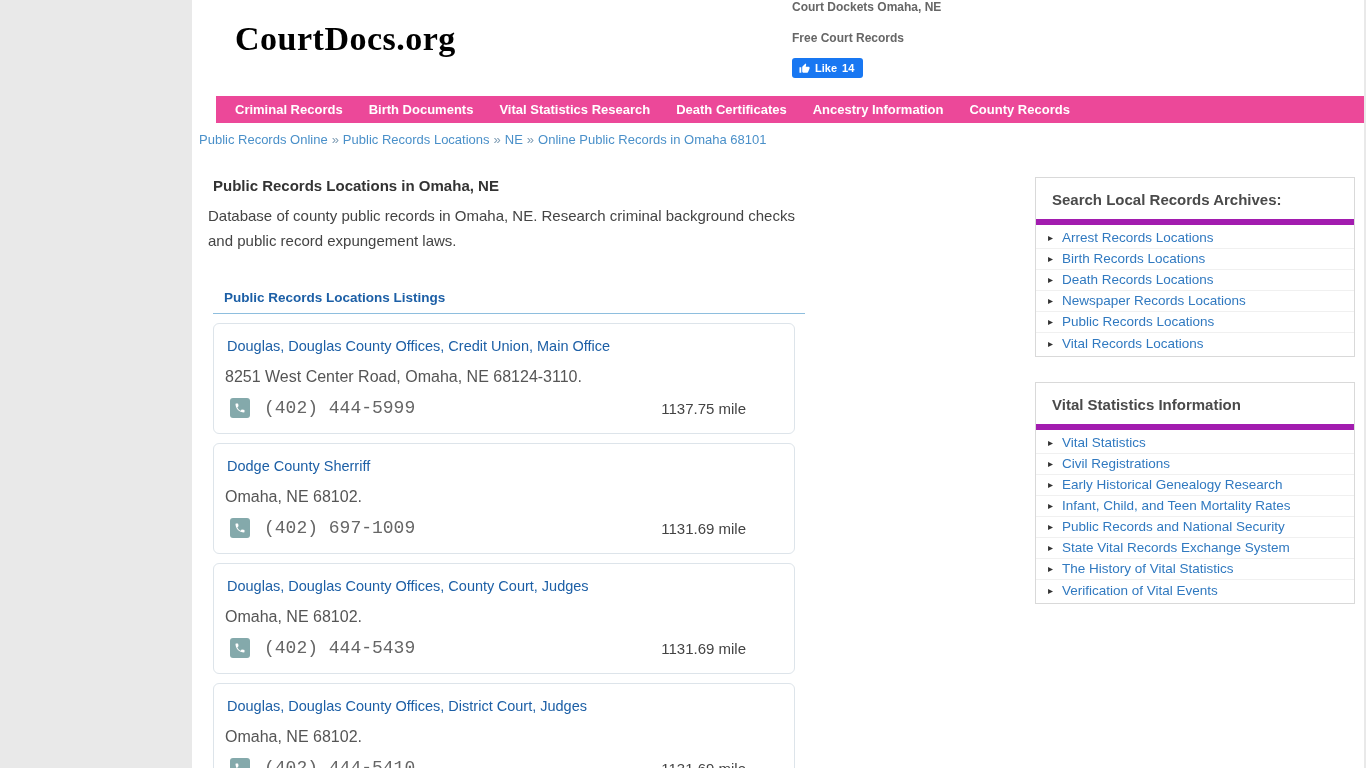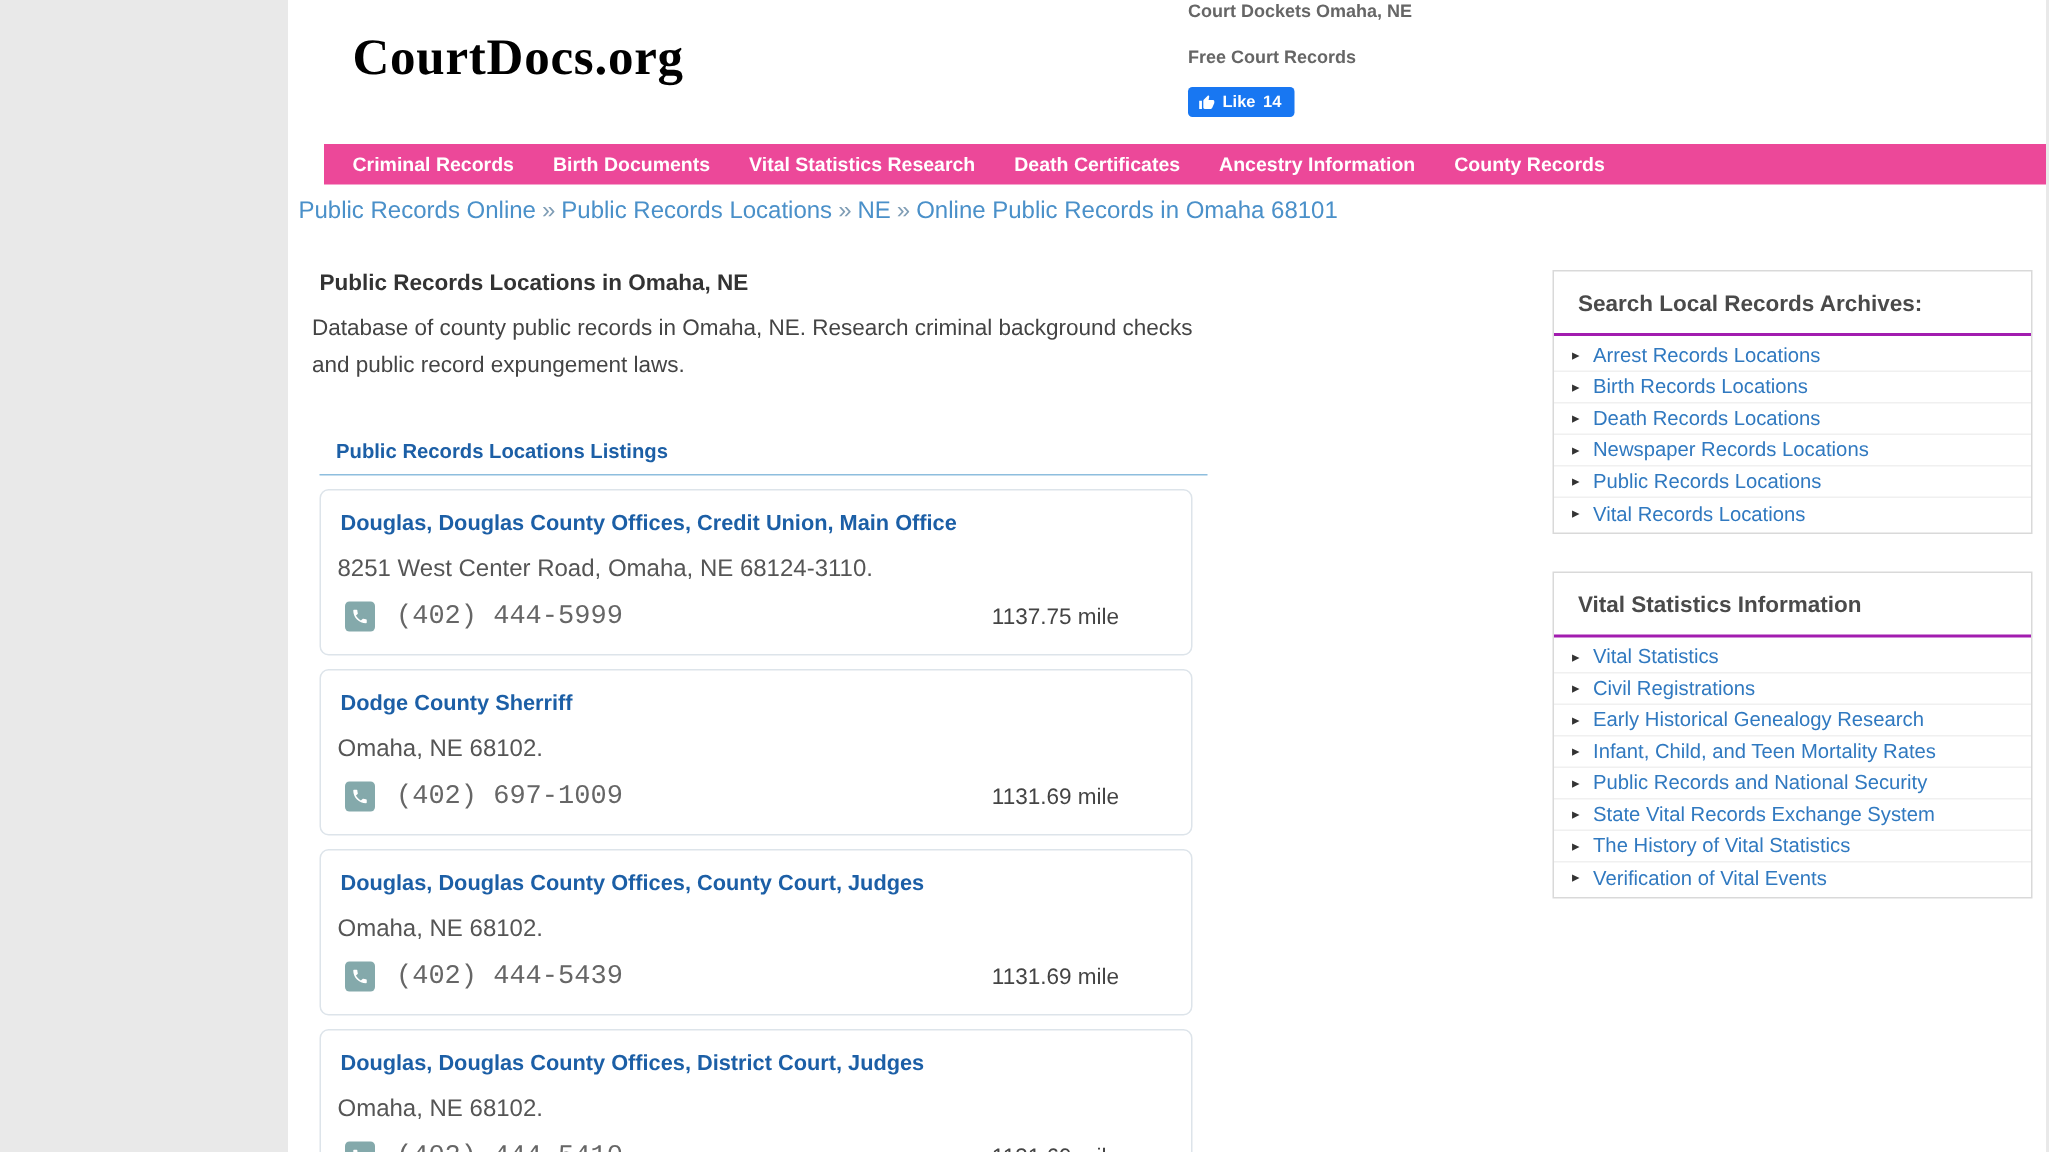--- a/index.html
+++ b/index.html
@@ -18,48 +18,48 @@
   .header-right .hr-line { font-size: 12px; font-weight: bold; color: #666; }
   .header-right .hr-line + .hr-line { margin-top: 17px; }
   .like-btn { margin-top: 13px; display: inline-flex; align-items: center; gap: 5px; background: #1877f2; color: #fff; font-size: 11px; font-weight: bold; padding: 4px 9px 4px 7px; border-radius: 3px; border: none; cursor: pointer; text-align: center; }
   .like-btn svg { width: 11px; height: 11px; fill: #fff; }
 
   
   .nav { height: 27px; background: #ec4899; display: flex; align-items: center; padding-left: 6px; margin-left: 24px; }
   .nav a { color: #fff; font-size: 13px; font-weight: bold; padding: 0 13px; white-space: nowrap; }
 
   
-  .breadcrumb { padding: 9px 0 8px 7px; font-size: 16px; }
+  .breadcrumb { padding: 9px 0 8px 7px; font-size: 13px; }
   .breadcrumb a { color: #4a90c9; }
   .breadcrumb .sep { color: #7f9db5; margin: 0 4px; }
 
   
   .main { display: flex; align-items: flex-start; }
   .left-col { width: 620px; padding-left: 16px; }
   .page-title { margin: 22px 0 0 5px; font-size: 15px; font-weight: bold; color: #333; }
   .page-desc { margin-top: 9px; font-size: 15px; color: #444; line-height: 25px; width: 604px; }
 
   .listings { margin-top: 37px; }
   .listings-title { margin-left: 5px; width: 592px; padding: 0 0 8px 11px; border-bottom: 1px solid #8ebede; color: #1c5fa6; font-size: 13.5px; font-weight: bold; }
   .cards { margin-left: 5px; }
   .card { width: 582px; border: 1px solid #dde4ea; border-radius: 6px; margin-top: 9px; padding: 13px 16px 15px 7px; background: #fff; }
-  .card-title { display: inline-block; margin-left: 6px; font-size: 14.5px; font-weight: bold; color: #1c5fa6; }
+  .card-title { display: inline-block; margin-left: 6px; font-size: 14.5px; font-weight: normal; color: #1c5fa6; }
   .card-address { margin: 13px 0 0 4px; font-size: 16px; color: #555; }
   .phone-row { margin-top: 12px; display: flex; align-items: center; }
   .phone-icon { width: 20px; height: 20px; border-radius: 3px; background: #84a9ab; margin-left: 9px; display: flex; align-items: center; justify-content: center; flex: none; }
   .phone-icon svg { width: 12px; height: 12px; fill: #fff; }
   .phone-num { margin-left: 14px; font-family: "Liberation Mono", "DejaVu Sans Mono", monospace; font-size: 18px; color: #666; }
   .distance { margin-left: auto; margin-right: 32px; font-size: 15px; color: #444; }
 
   
   .sidebar { margin-left: auto; width: 320px; margin-right: 9px; }
   .side-box { border: 1px solid #d9d9d9; background: #fff; }
   .side-box.first { margin-top: 22px; }
   .side-box.second { margin-top: 25px; }
-  .side-box-title { padding: 13px 15px 11px 16px; font-size: 15px; font-weight: bold; color: #4a4a4a; border-bottom: 2px solid #a21caf; }
+  .side-box-title { padding: 13px 15px 11px 16px; font-size: 15px; font-weight: bold; color: #4a4a4a; border-bottom: 6px solid #a21caf; }
   .side-list { list-style: none; padding: 3px 0 2px; }
   .side-list li { display: flex; align-items: center; padding: 2px 12px 3px 7px; border-bottom: 1px solid #f0f0f0; min-height: 21px; }
   .side-list li:last-child { border-bottom: none; }
   .bullet { color: #333; font-size: 10px; width: 15px; text-align: center; margin-right: 4px; flex: none; }
   .side-list a { color: #3079c0; font-size: 13.5px; }
 </style>
 </head>
 <body>
 
 <div class="page">

